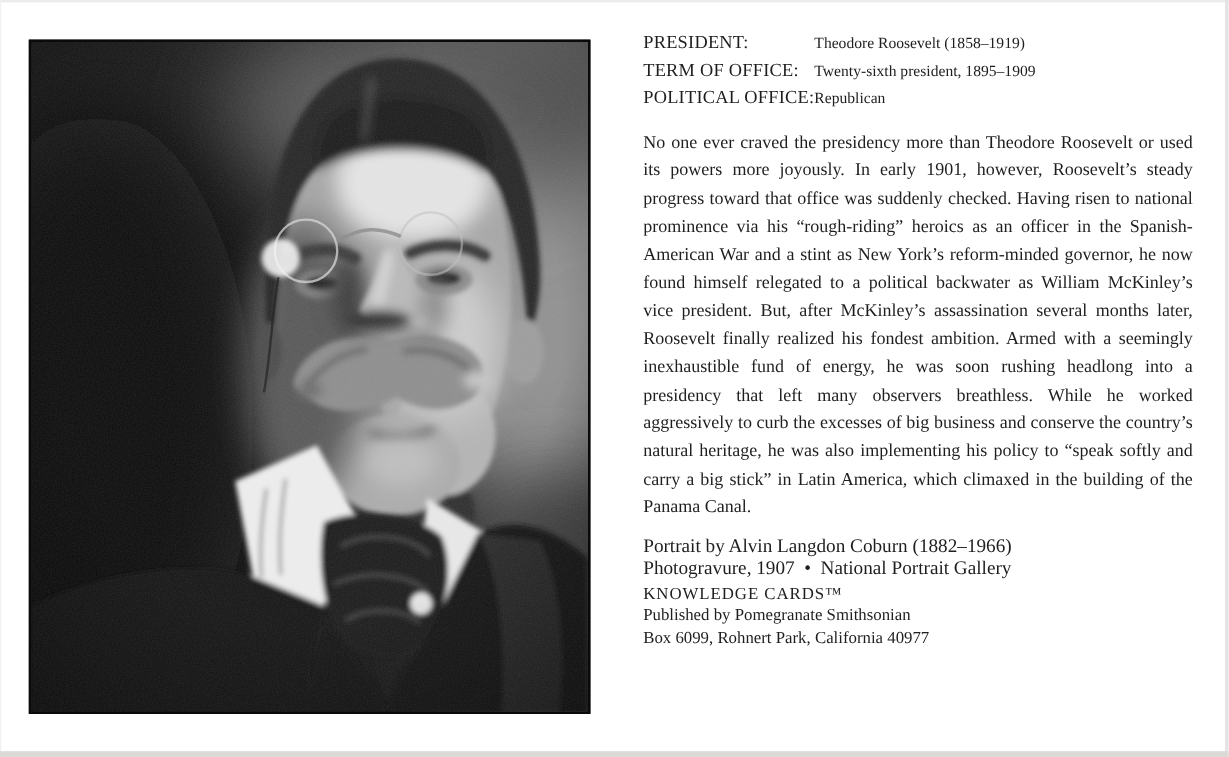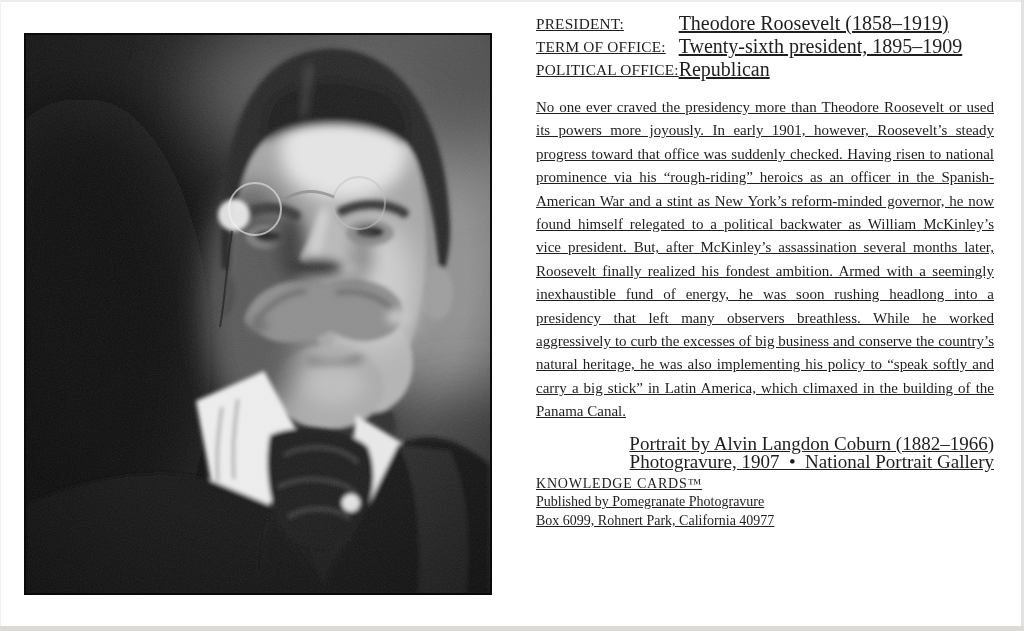--- a/index.html
+++ b/index.html
@@ -10,28 +10,28 @@
   .edge-left{position:absolute;left:0;top:0;width:1px;height:631px;background:#f1f1f1;}
   .edge-right{position:absolute;right:0;top:0;width:3px;height:631px;background:#e2e2e2;}
   .edge-bottom{position:absolute;left:0;bottom:0;width:1024px;height:5px;background:#dcdad7;}
 
   
   .photo-frame{position:absolute;left:24px;top:33px;width:464px;height:558px;
                border:2px solid #0a0a0a;background:#161616;}
   .photo-frame svg{display:block;}
 
   
-  .right-col{position:absolute;left:536px;top:12px;width:458px;text-decoration:underline;}
+  .right-col{position:absolute;left:536px;top:24px;width:458px;}
   .info{width:100%;border-collapse:collapse;}
   .info td{padding:0;vertical-align:top;line-height:23px;}
   .info .lbl{width:126px;font-size:15.3px;letter-spacing:0.2px;white-space:nowrap;}
-  .info .val{font-size:20px;}
+  .info .val{font-size:13px;}
   .body-text{margin:15px 0 0 0;font-size:15px;line-height:23.4px;text-align:justify;
              text-justify:inter-word;}
-  .credits{margin-top:11px;text-align:right;font-size:19px;line-height:18.6px;}
+  .credits{margin-top:11px;text-align:left;font-size:16px;line-height:18.6px;}
   .publisher{margin-top:3px;font-size:14px;line-height:18.6px;}
   .brand{letter-spacing:0.8px;}
 </style>
 </head>
 <body>
 
 <div class="page">
 
   <div class="photo-frame" title="Black-and-white photogravure portrait of Theodore Roosevelt, head and shoulders, wearing pince-nez glasses, walrus mustache, white wing collar, patterned tie with stickpin, dark suit">
     <svg width="464" height="558" viewBox="0 0 464 558">
@@ -148,21 +148,21 @@
 
     <p class="body-text">No one ever craved the presidency more than Theodore Roosevelt or used its powers more joyously. In early 1901, however, Roosevelt’s steady progress toward that office was suddenly checked. Having risen to national prominence via his “rough-riding” heroics as an officer in the Spanish-American War and a stint as New York’s reform-minded governor, he now found himself relegated to a political backwater as William McKinley’s vice president. But, after McKinley’s assassination several months later, Roosevelt finally realized his fondest ambition. Armed with a seemingly inexhaustible fund of energy, he was soon rushing headlong into a presidency that left many observers breathless. While he worked aggressively to curb the excesses of big business and conserve the country’s natural heritage, he was also implementing his policy to “speak softly and carry a big stick” in Latin America, which climaxed in the building of the Panama Canal.</p>
 
     <div class="credits">
       <div>Portrait by Alvin Langdon Coburn (1882–1966)</div>
       <div>Photogravure, 1907 • National Portrait Gallery</div>
     </div>
 
     <div class="publisher">
       <div class="brand">KNOWLEDGE CARDS™</div>
-      <div>Published by Pomegranate Photogravure</div>
+      <div>Published by Pomegranate Smithsonian</div>
       <div>Box 6099, Rohnert Park, California 40977</div>
     </div>
 
   </div>
 
   <div class="edge-top"></div>
   <div class="edge-left"></div>
   <div class="edge-right"></div>
   <div class="edge-bottom"></div>
 

